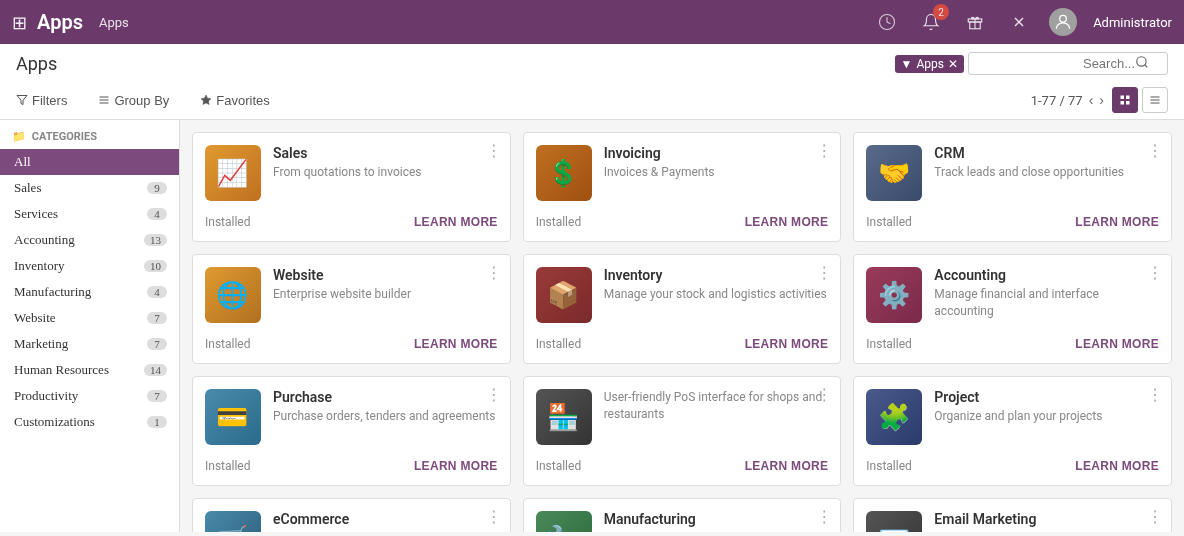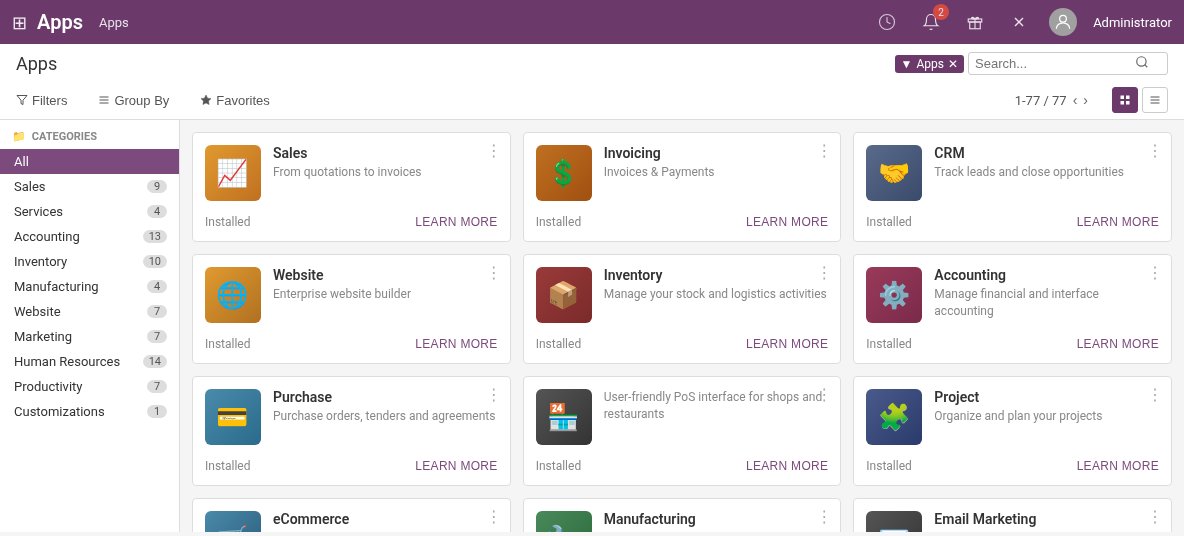--- a/index.html
+++ b/index.html
@@ -50,41 +50,41 @@
     .search-tag .close-x { cursor: pointer; font-size: 12px; }
     .search-input-wrapper {
       display: flex;
       align-items: center;
       border: 1px solid #ccc;
       border-radius: 3px;
       padding: 2px 6px;
       background: white;
       min-width: 200px;
     }
-    .search-input { border: none; outline: none; font-size: 13px; width: 160px; }
+    .search-input { border: none; outline: none; font-size: 13px; width: 160px; text-align: right; }
     .search-btn { background: none; border: none; cursor: pointer; font-size: 14px; color: #666; }
 
     .toolbar-row {
       display: flex;
       align-items: center;
       justify-content: space-between;
       padding: 6px 0 6px 0;
     }
     .toolbar-left { display: flex; align-items: center; gap: 31px; }
     .toolbar-btn {
       background: none;
       border: none;
       cursor: pointer;
       font-size: 13px;
       color: #555;
       display: flex;
       align-items: center;
       gap: 4px;
     }
-    .toolbar-right { display: flex; align-items: center; gap: 24px; font-size: 13px; color: #555; }
+    .toolbar-right { display: flex; align-items: center; gap: 8px; font-size: 13px; color: #555; }
     .pager { display: flex; align-items: center; gap: 6px; }
     .pager-btn { background: none; border: none; cursor: pointer; font-size: 14px; color: #666; }
     .view-toggle { display: flex; gap: 4px; }
     .view-btn { background: none; border: 1px solid #ccc; border-radius: 3px; width: 26px; height: 26px; cursor: pointer; display: flex; align-items: center; justify-content: center; font-size: 13px; color: #555; }
     .view-btn.active { background: #6b3a6b; border-color: #6b3a6b; color: white; }
 
     
     .main-layout { display: flex; height: calc(100vh - 44px - 80px); }
 
     
@@ -100,20 +100,21 @@
       gap: 6px;
     }
     .sidebar-item {
       display: flex;
       align-items: center;
       justify-content: space-between;
       padding: 5px 12px 5px 14px;
       cursor: pointer;
       font-size: 13px;
       color: #333;
+      font-family: Liberation Serif, serif;
     }
     .sidebar-item.active { background: #7c4a7c; color: white; border-radius: 0; }
     .sidebar-item .count {
       background: #ddd;
       color: #555;
       border-radius: 10px;
       padding: 0 6px;
       font-size: 11px;
       min-width: 20px;
       text-align: center;
@@ -157,21 +158,21 @@
       color: #aaa;
       font-size: 16px;
     }
     .app-footer { display: flex; align-items: center; justify-content: space-between; margin-top: 6px; }
     .installed-badge { font-size: 12px; color: #888; }
     .learn-more-btn {
       background: none;
       border: none;
       cursor: pointer;
       font-size: 12px;
-      font-weight: 400;
+      font-weight: 700;
       color: #7c4a7c;
       letter-spacing: 0.3px;
     }
 
     
     .icon-sales { background: linear-gradient(135deg, #e09a30, #c07020); }
     .icon-invoicing { background: linear-gradient(135deg, #c07020, #a05010); }
     .icon-crm { background: linear-gradient(135deg, #5a6a8a, #3a4a6a); }
     .icon-website { background: linear-gradient(135deg, #e09a30, #b07020); }
     .icon-inventory { background: linear-gradient(135deg, #9a3a3a, #7a2a2a); }

